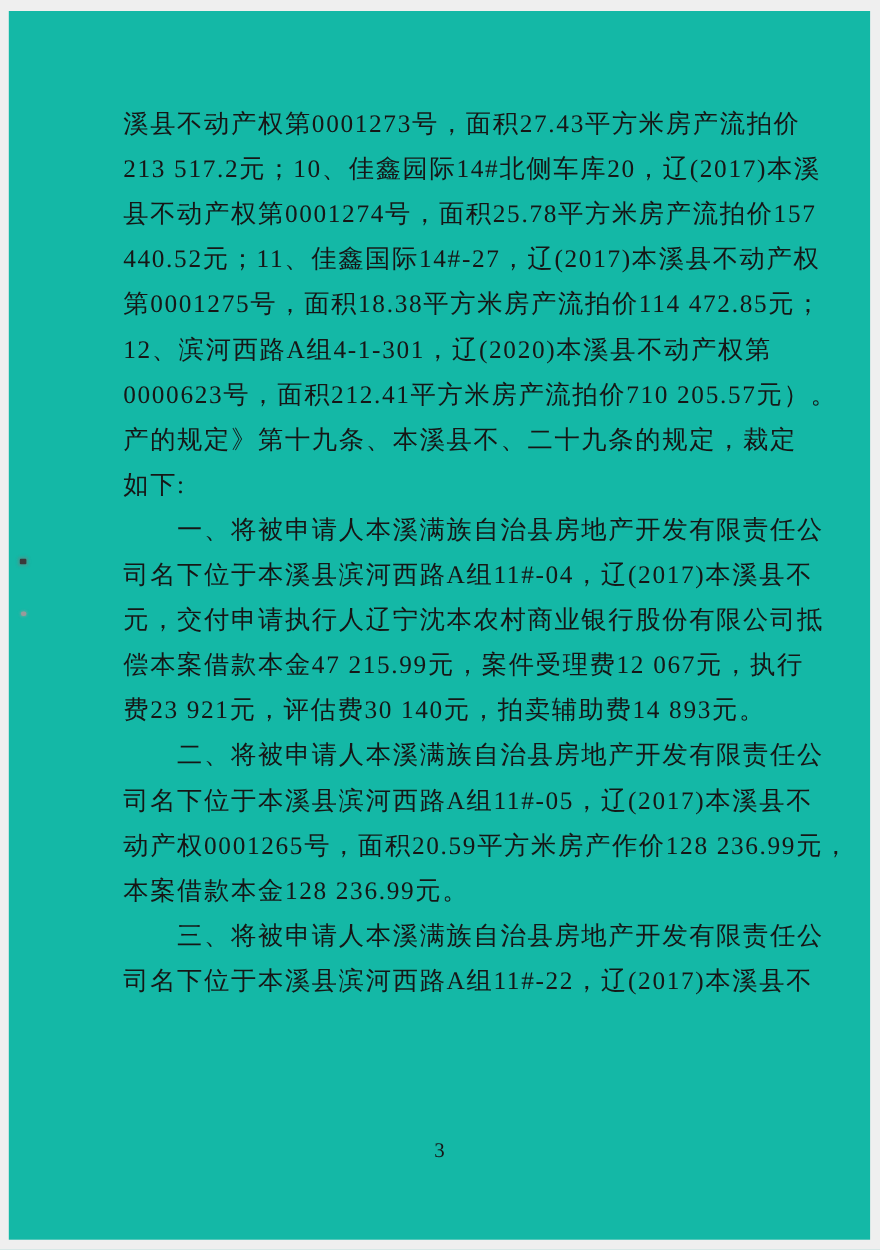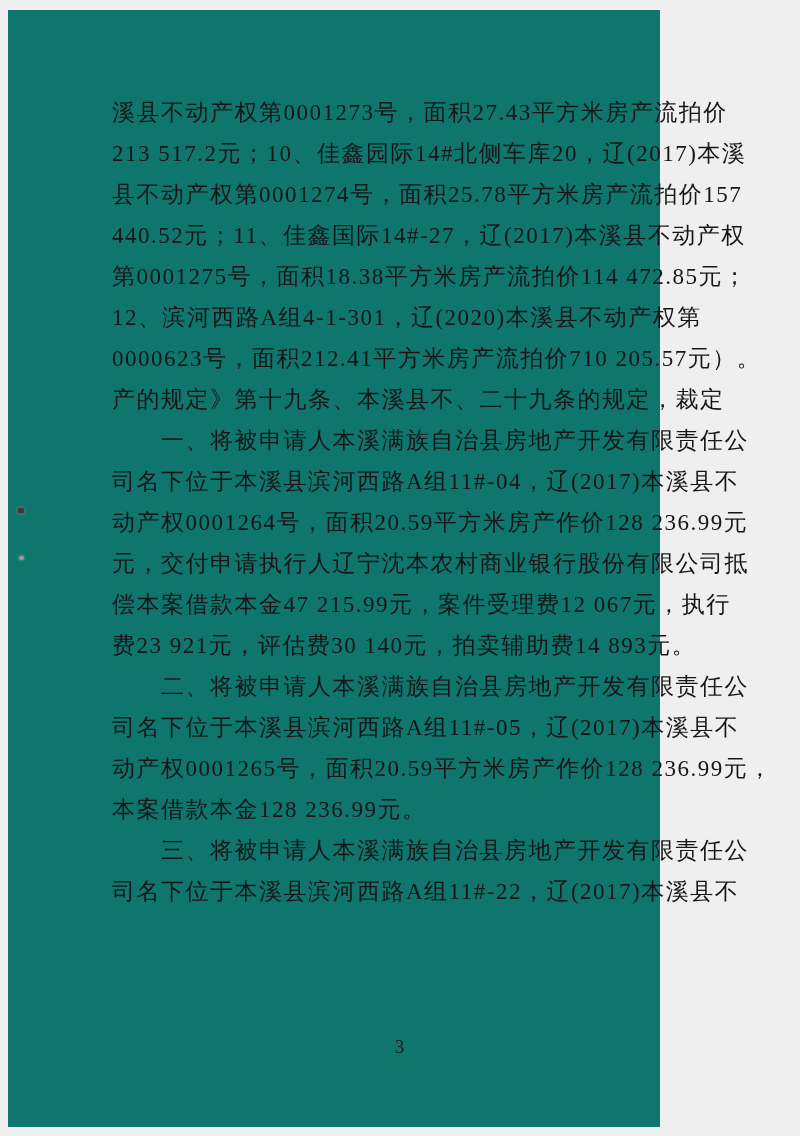--- a/index.html
+++ b/index.html
@@ -14,23 +14,23 @@
   .scan-frame {
     position: relative;
     width: 800px;
     height: 1136px;
     background: #efefef;
   }
   .paper {
     position: absolute;
     left: 8px;
     top: 10px;
-    width: 652px;
+    width: 783px;
     height: 1117px;
-    background: #0f766e;
+    background: #14b8a6;
   }
   .text-block {
     position: absolute;
     left: 104px;
     top: 82px;
     width: 612px;
   }
   .line {
     font-size: 23px;
     line-height: 41px;
@@ -79,23 +79,23 @@
   <div class="paper">
     <div class="text-block">
         <div class="line">溪县不动产权第0001273号，面积27.43平方米房产流拍价</div>
         <div class="line">213 517.2元；10、佳鑫园际14#北侧车库20，辽(2017)本溪</div>
         <div class="line">县不动产权第0001274号，面积25.78平方米房产流拍价157</div>
         <div class="line">440.52元；11、佳鑫国际14#-27，辽(2017)本溪县不动产权</div>
         <div class="line">第0001275号，面积18.38平方米房产流拍价114 472.85元；</div>
         <div class="line">12、滨河西路A组4-1-301，辽(2020)本溪县不动产权第</div>
         <div class="line">0000623号，面积212.41平方米房产流拍价710 205.57元）。</div>
         <div class="line">产的规定》第十九条、本溪县不、二十九条的规定，裁定</div>
+        <div class="line">如下:</div>
         <div class="line">　　一、将被申请人本溪满族自治县房地产开发有限责任公</div>
         <div class="line">司名下位于本溪县滨河西路A组11#-04，辽(2017)本溪县不</div>
-        <div class="line">动产权0001264号，面积20.59平方米房产作价128 236.99元</div>
         <div class="line">元，交付申请执行人辽宁沈本农村商业银行股份有限公司抵</div>
         <div class="line">偿本案借款本金47 215.99元，案件受理费12 067元，执行</div>
         <div class="line">费23 921元，评估费30 140元，拍卖辅助费14 893元。</div>
         <div class="line">　　二、将被申请人本溪满族自治县房地产开发有限责任公</div>
         <div class="line">司名下位于本溪县滨河西路A组11#-05，辽(2017)本溪县不</div>
         <div class="line">动产权0001265号，面积20.59平方米房产作价128 236.99元，</div>
         <div class="line">本案借款本金128 236.99元。</div>
         <div class="line">　　三、将被申请人本溪满族自治县房地产开发有限责任公</div>
         <div class="line">司名下位于本溪县滨河西路A组11#-22，辽(2017)本溪县不</div>
       </div>

